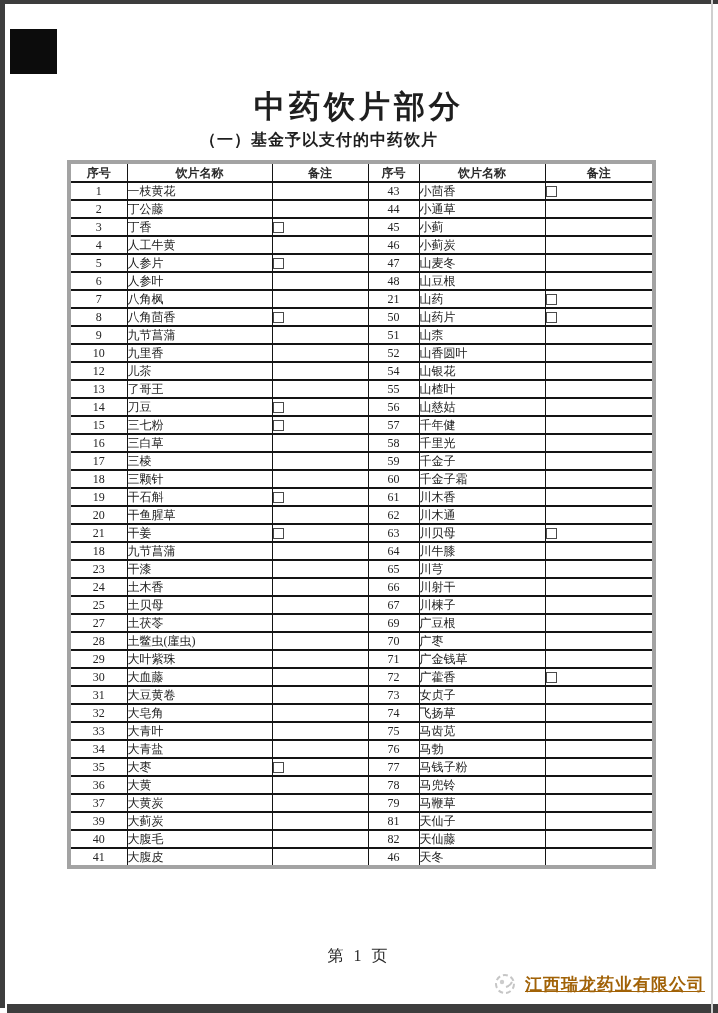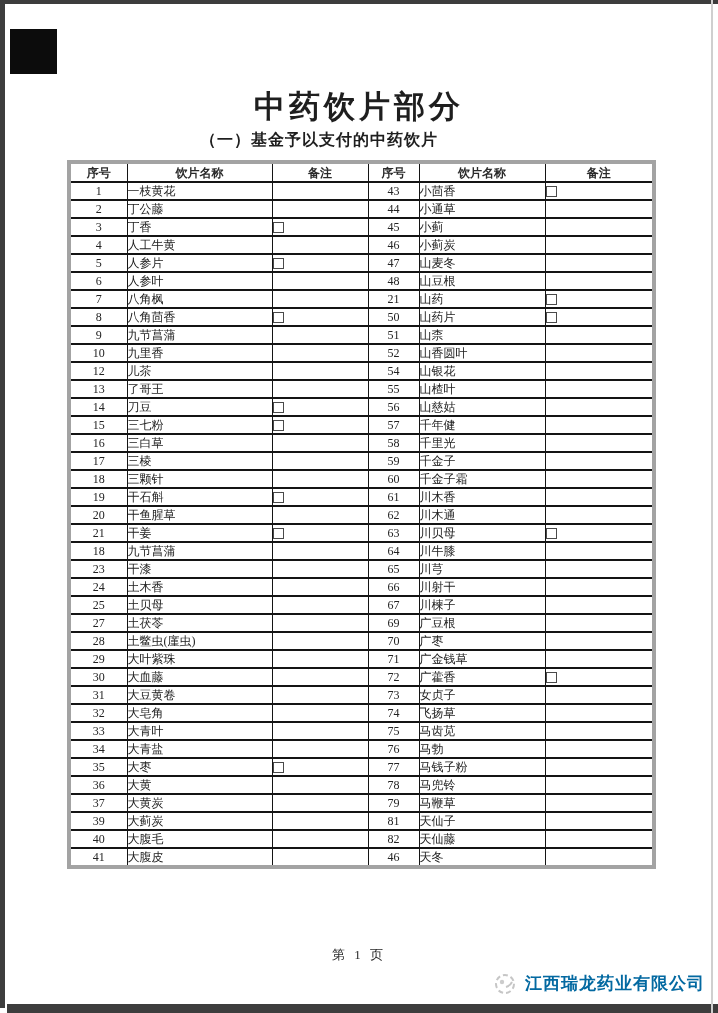--- a/index.html
+++ b/index.html
@@ -38,26 +38,26 @@
   td.c-no{text-align:center;}
   td.c-name{text-align:left;padding-left:7px;}
   td.c-remark{text-align:left;padding-left:7px;}
   .checkbox{
     display:inline-block;width:9px;height:9px;border:1px solid #4a4a4a;
     vertical-align:middle;margin-top:-2px;background:#fff;
   }
 
   .footer{
     position:absolute;top:946px;left:0;width:718px;text-align:center;
-    font-size:13px;letter-spacing:3px;color:#2a2a2a;
+    font-size:16px;letter-spacing:3px;color:#2a2a2a;
   }
   .watermark{
     position:absolute;top:972px;right:13px;
-    display:flex;align-items:flex-start;gap:7px;
-    color:#0369a1;font-size:17px;font-weight:700;letter-spacing:1px;
+    display:flex;align-items:flex-end;gap:7px;
+    color:#a16207;font-size:17px;font-weight:700;letter-spacing:1px;text-decoration:underline;
   }
   .wm-logo{width:26px;height:24px;flex:0 0 auto;}
 </style>
 </head>
 <body>
 
 <div class="edge-top"></div>
 <div class="edge-left"></div>
 <div class="edge-bottom"></div>
 <div class="edge-right"></div>

